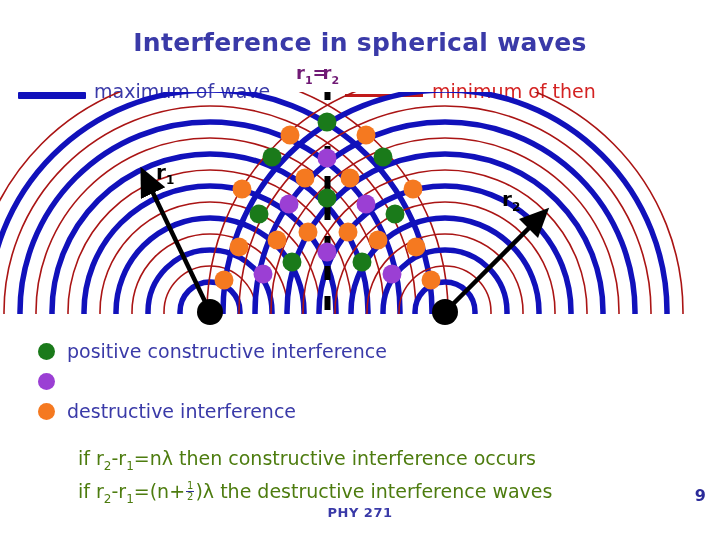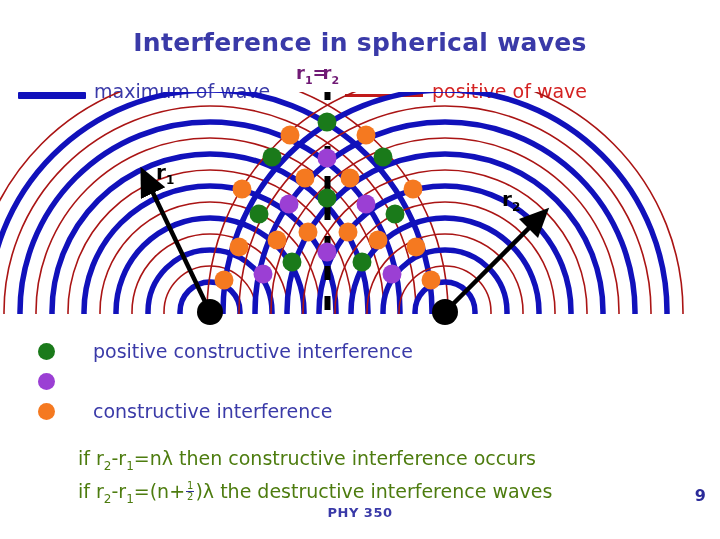--- a/index.html
+++ b/index.html
@@ -122,21 +122,20 @@
   .leg-dot {
     width: 17px;
     height: 17px;
     border-radius: 50%;
     flex: 0 0 auto;
     margin-right: 12px;
   }
   .leg-text {
     font-size: 19px;
     color: #3a3aa8;
-    margin-left: 26px;
   }
 
   
   #formulas {
     position: absolute;
     left: 78px;
     top: 446px;
     width: 620px;
   }
   .formula-line {
@@ -184,21 +183,21 @@
 <body>
 
 <div id="slide">
 
   <div id="title">Interference in spherical waves</div>
 
   <div id="top-legend">
     <div class="legend-swatch-blue"></div>
     <div id="max-label">maximum of wave</div>
     <div class="legend-swatch-red"></div>
-    <div id="min-label">positive of wave</div>
+    <div id="min-label">minimum of then</div>
   </div>
 
   <div id="r-equal">
     <span>r</span><sub>1</sub><span class="eqbar">=</span><span>r</span><sub>2</sub>
   </div>
 
   <div id="figure">
     <svg width="720" height="240" viewBox="0 0 720 240">
       <defs>
         <clipPath id="aboveLine">
@@ -307,25 +306,25 @@
   <div id="bottom-legend">
     <div class="leg-row">
       <span class="leg-dot" style="background:#1a7a1a"></span>
       <span class="leg-text">positive constructive interference</span>
     </div>
     <div class="leg-row">
       <span class="leg-dot" style="background:#9b3fd4"></span>
     </div>
     <div class="leg-row">
       <span class="leg-dot" style="background:#f57920"></span>
-      <span class="leg-text">constructive interference</span>
+      <span class="leg-text">destructive interference</span>
     </div>
   </div>
 
   <div id="formulas">
     <div class="formula-line"><span>if r</span><sub>2</sub><span>-r</span><sub>1</sub><span>=nλ then constructive interference occurs</span></div>
     <div class="formula-line"><span>if r</span><sub>2</sub><span>-r</span><sub>1</sub><span>=(n+</span><span class="frac"><span class="num">1</span><span class="den">2</span></span><span>)λ the destructive interference waves</span></div>
   </div>
 
-  <div id="footer-course">PHY 350</div>
+  <div id="footer-course">PHY 271</div>
   <div id="page-number">9</div>
 
 </div>
 
 </body></html>

